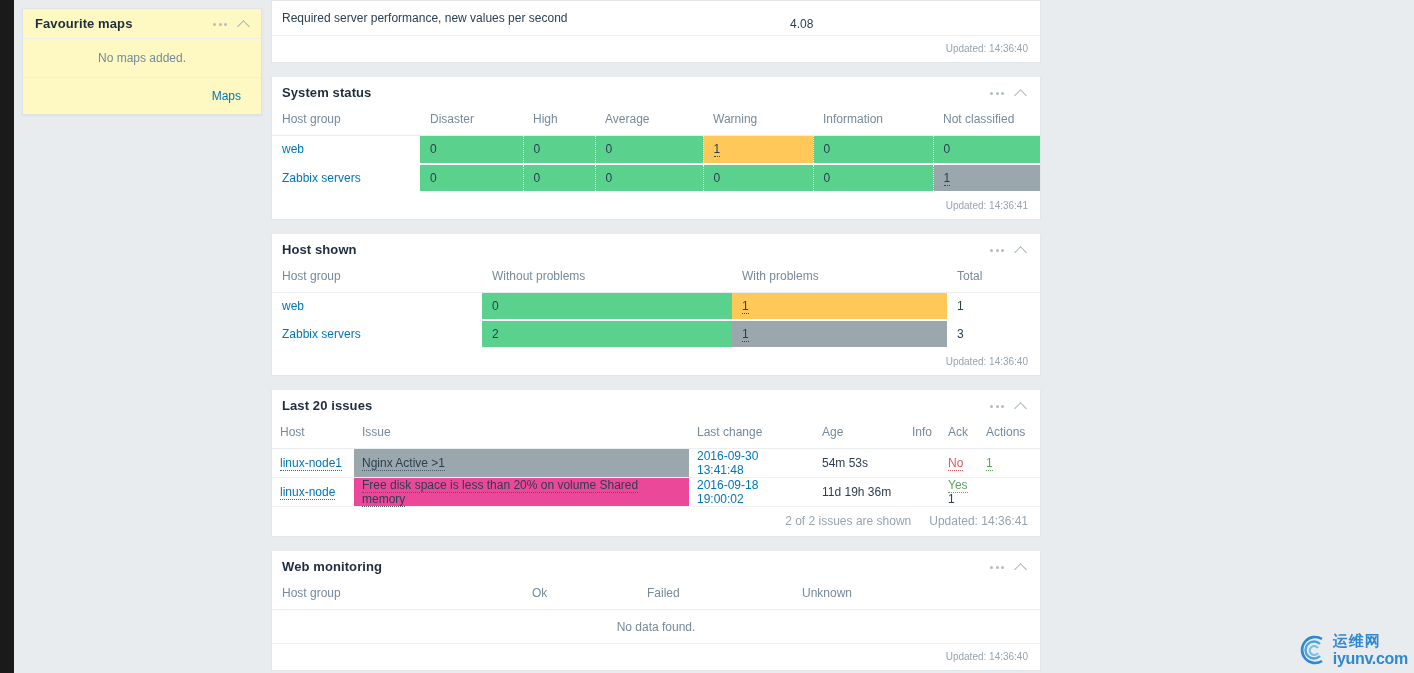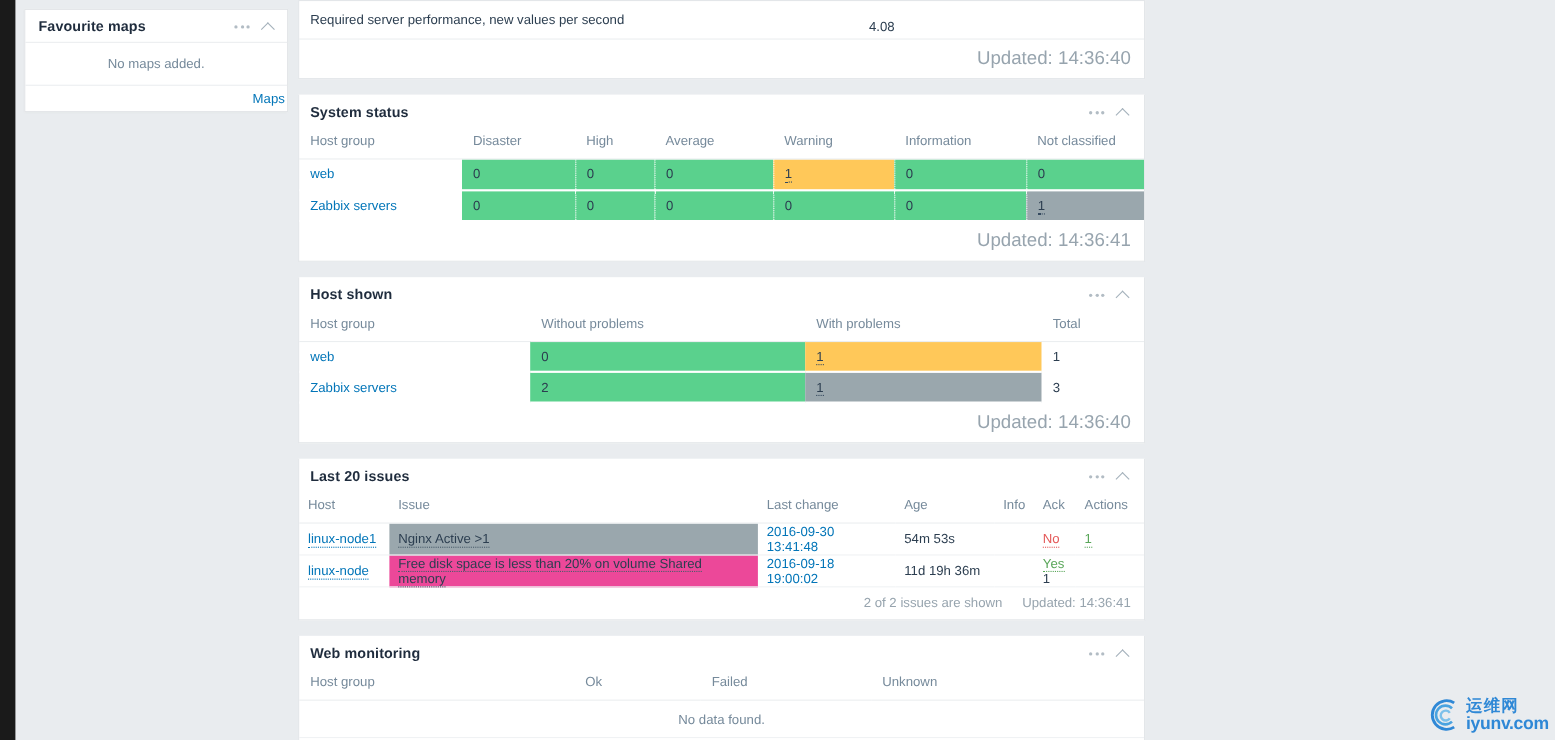--- a/index.html
+++ b/index.html
@@ -15,40 +15,40 @@
 
   
   .left-rail {
     position: absolute; left: 0; top: 0; width: 14px; height: 673px;
     background: #1a1a1a;
   }
 
   
   .fav-widget {
     position: absolute; left: 22px; top: 8px; width: 240px;
-    background: #ffffff;
+    background: #fef9c3;
     border: 1px solid #e1e4e7;
     box-shadow: 0 1px 2px rgba(0,0,0,.06);
   }
   .fav-head {
     display: flex; align-items: center;
     height: 30px; padding: 0 10px 0 12px;
     border-bottom: 1px solid #ebeef0;
   }
   .fav-title {
     font-size: 13px; font-weight: bold; color: #1f2c3d;
     letter-spacing: .1px; flex: 1;
   }
   .fav-body {
     height: 38px; display: flex; align-items: center; justify-content: center;
     color: #768a9b; font-size: 12px; text-align: center;
   }
   .fav-foot {
-    height: 24px; display: flex; align-items: center; justify-content: flex-end;
-    padding-right: 2px;
+    height: 37px; display: flex; align-items: center; justify-content: flex-end;
+    padding-right: 20px;
     border-top: 1px solid #ebeef0;
   }
 
   
   .ctrls { display: flex; align-items: center; gap: 11px; }
   .dots { display: flex; gap: 2.5px; align-items: center; padding-top: 2px; }
   .dots i { width: 3px; height: 3px; border-radius: 50%; background: #b2bcc4; display: block; }
   .chev { width: 13px; height: 9px; position: relative; }
   .chev::before {
     content: ""; position: absolute; left: 1px; top: 3px;
@@ -83,21 +83,21 @@
     font-weight: normal; color: #768a9b; font-size: 12px;
     text-align: left; padding: 4px 0 9px 0;
     border-bottom: 1px solid #ebeef0;
   }
   tbody td {
     font-size: 12px; color: #2c3e50;
     border-bottom: 1px solid #f0f2f4;
     margin-left: 32px;
   }
   .upd {
-    text-align: right; color: #97a4ae; font-size: 17px;
+    text-align: right; color: #97a4ae; font-size: 10px;
     padding: 7px 12px 8px 0;
   }
 
   
   .perf-row { display: flex; align-items: center; height: 34px; padding: 0 10px; }
   .perf-label { flex: 1; color: #2c3e50; }
   .perf-val { width: 300px; text-align: left; padding-left: 60px; margin-top: 12px; }
   .perf-sep { border-top: 1px solid #ebeef0; }
 
   

